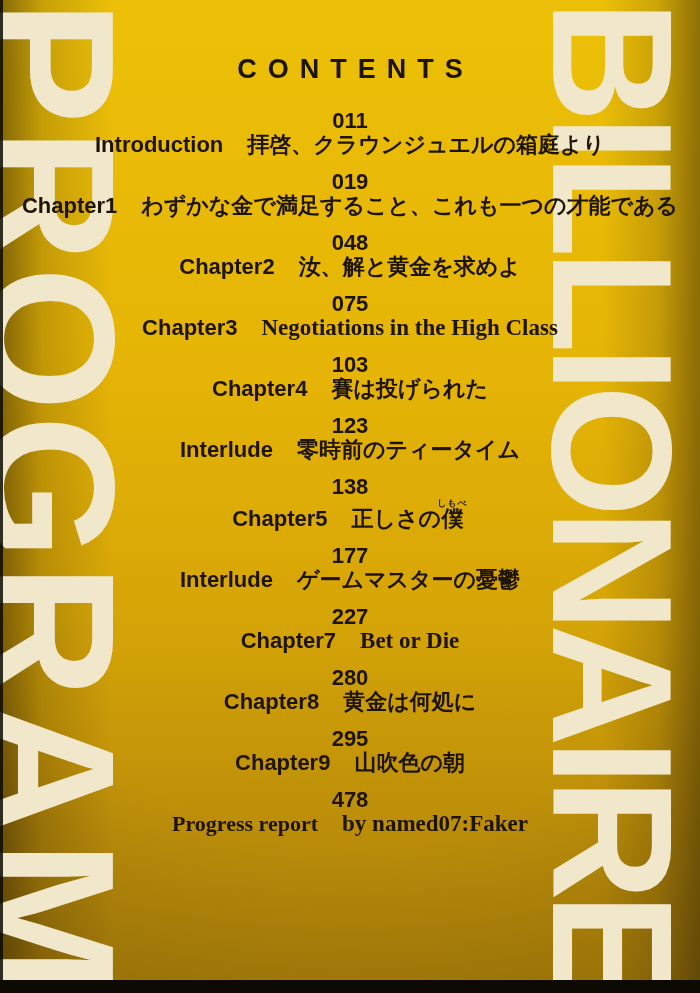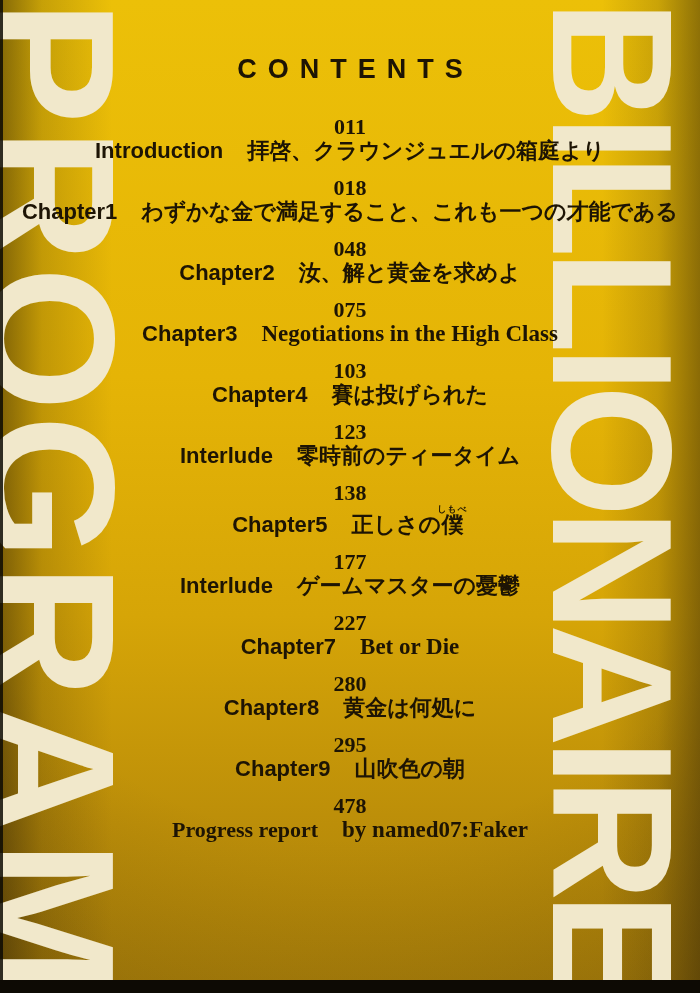--- a/index.html
+++ b/index.html
@@ -49,30 +49,30 @@
   #toc{
     position:absolute;
     left:0;top:0;
     width:700px;
     z-index:3;
     text-align:center;
     color:#1d1404;
   }
   #contents-title{
     margin-top:54px;
-    margin-bottom:30px;
+    margin-bottom:24px;
     font-size:27px;
     font-weight:bold;
     letter-spacing:11px;
     padding-left:11px; 
     color:#1d1404;
   }
   .entry{margin-bottom:13px;}
   .page-num{
-    font-family:Liberation Serif, serif;
+    font-family:Liberation Sans, sans-serif;
     font-weight:bold;
     font-size:22px;
     line-height:23px;
     text-align:center;
   }
   .entry-line{
     font-size:22px;
     line-height:25px;
     white-space:nowrap;
   }
@@ -109,21 +109,21 @@
     <div id="contents-title">CONTENTS</div>
     <div id="toc-list">
   <div class="entry">
     <div class="page-num">011</div>
     <div class="entry-line">
       <span class="entry-label">Introduction</span><span class="entry-title">拝啓、クラウンジュエルの箱庭より</span>
     </div>
   </div>
 
   <div class="entry">
-    <div class="page-num">018</div>
+    <div class="page-num">019</div>
     <div class="entry-line">
       <span class="entry-label">Chapter1</span><span class="entry-title">わずかな金で満足すること、これも一つの才能である</span>
     </div>
   </div>
 
   <div class="entry">
     <div class="page-num">048</div>
     <div class="entry-line">
       <span class="entry-label">Chapter2</span><span class="entry-title">汝、解と黄金を求めよ</span>
     </div>

